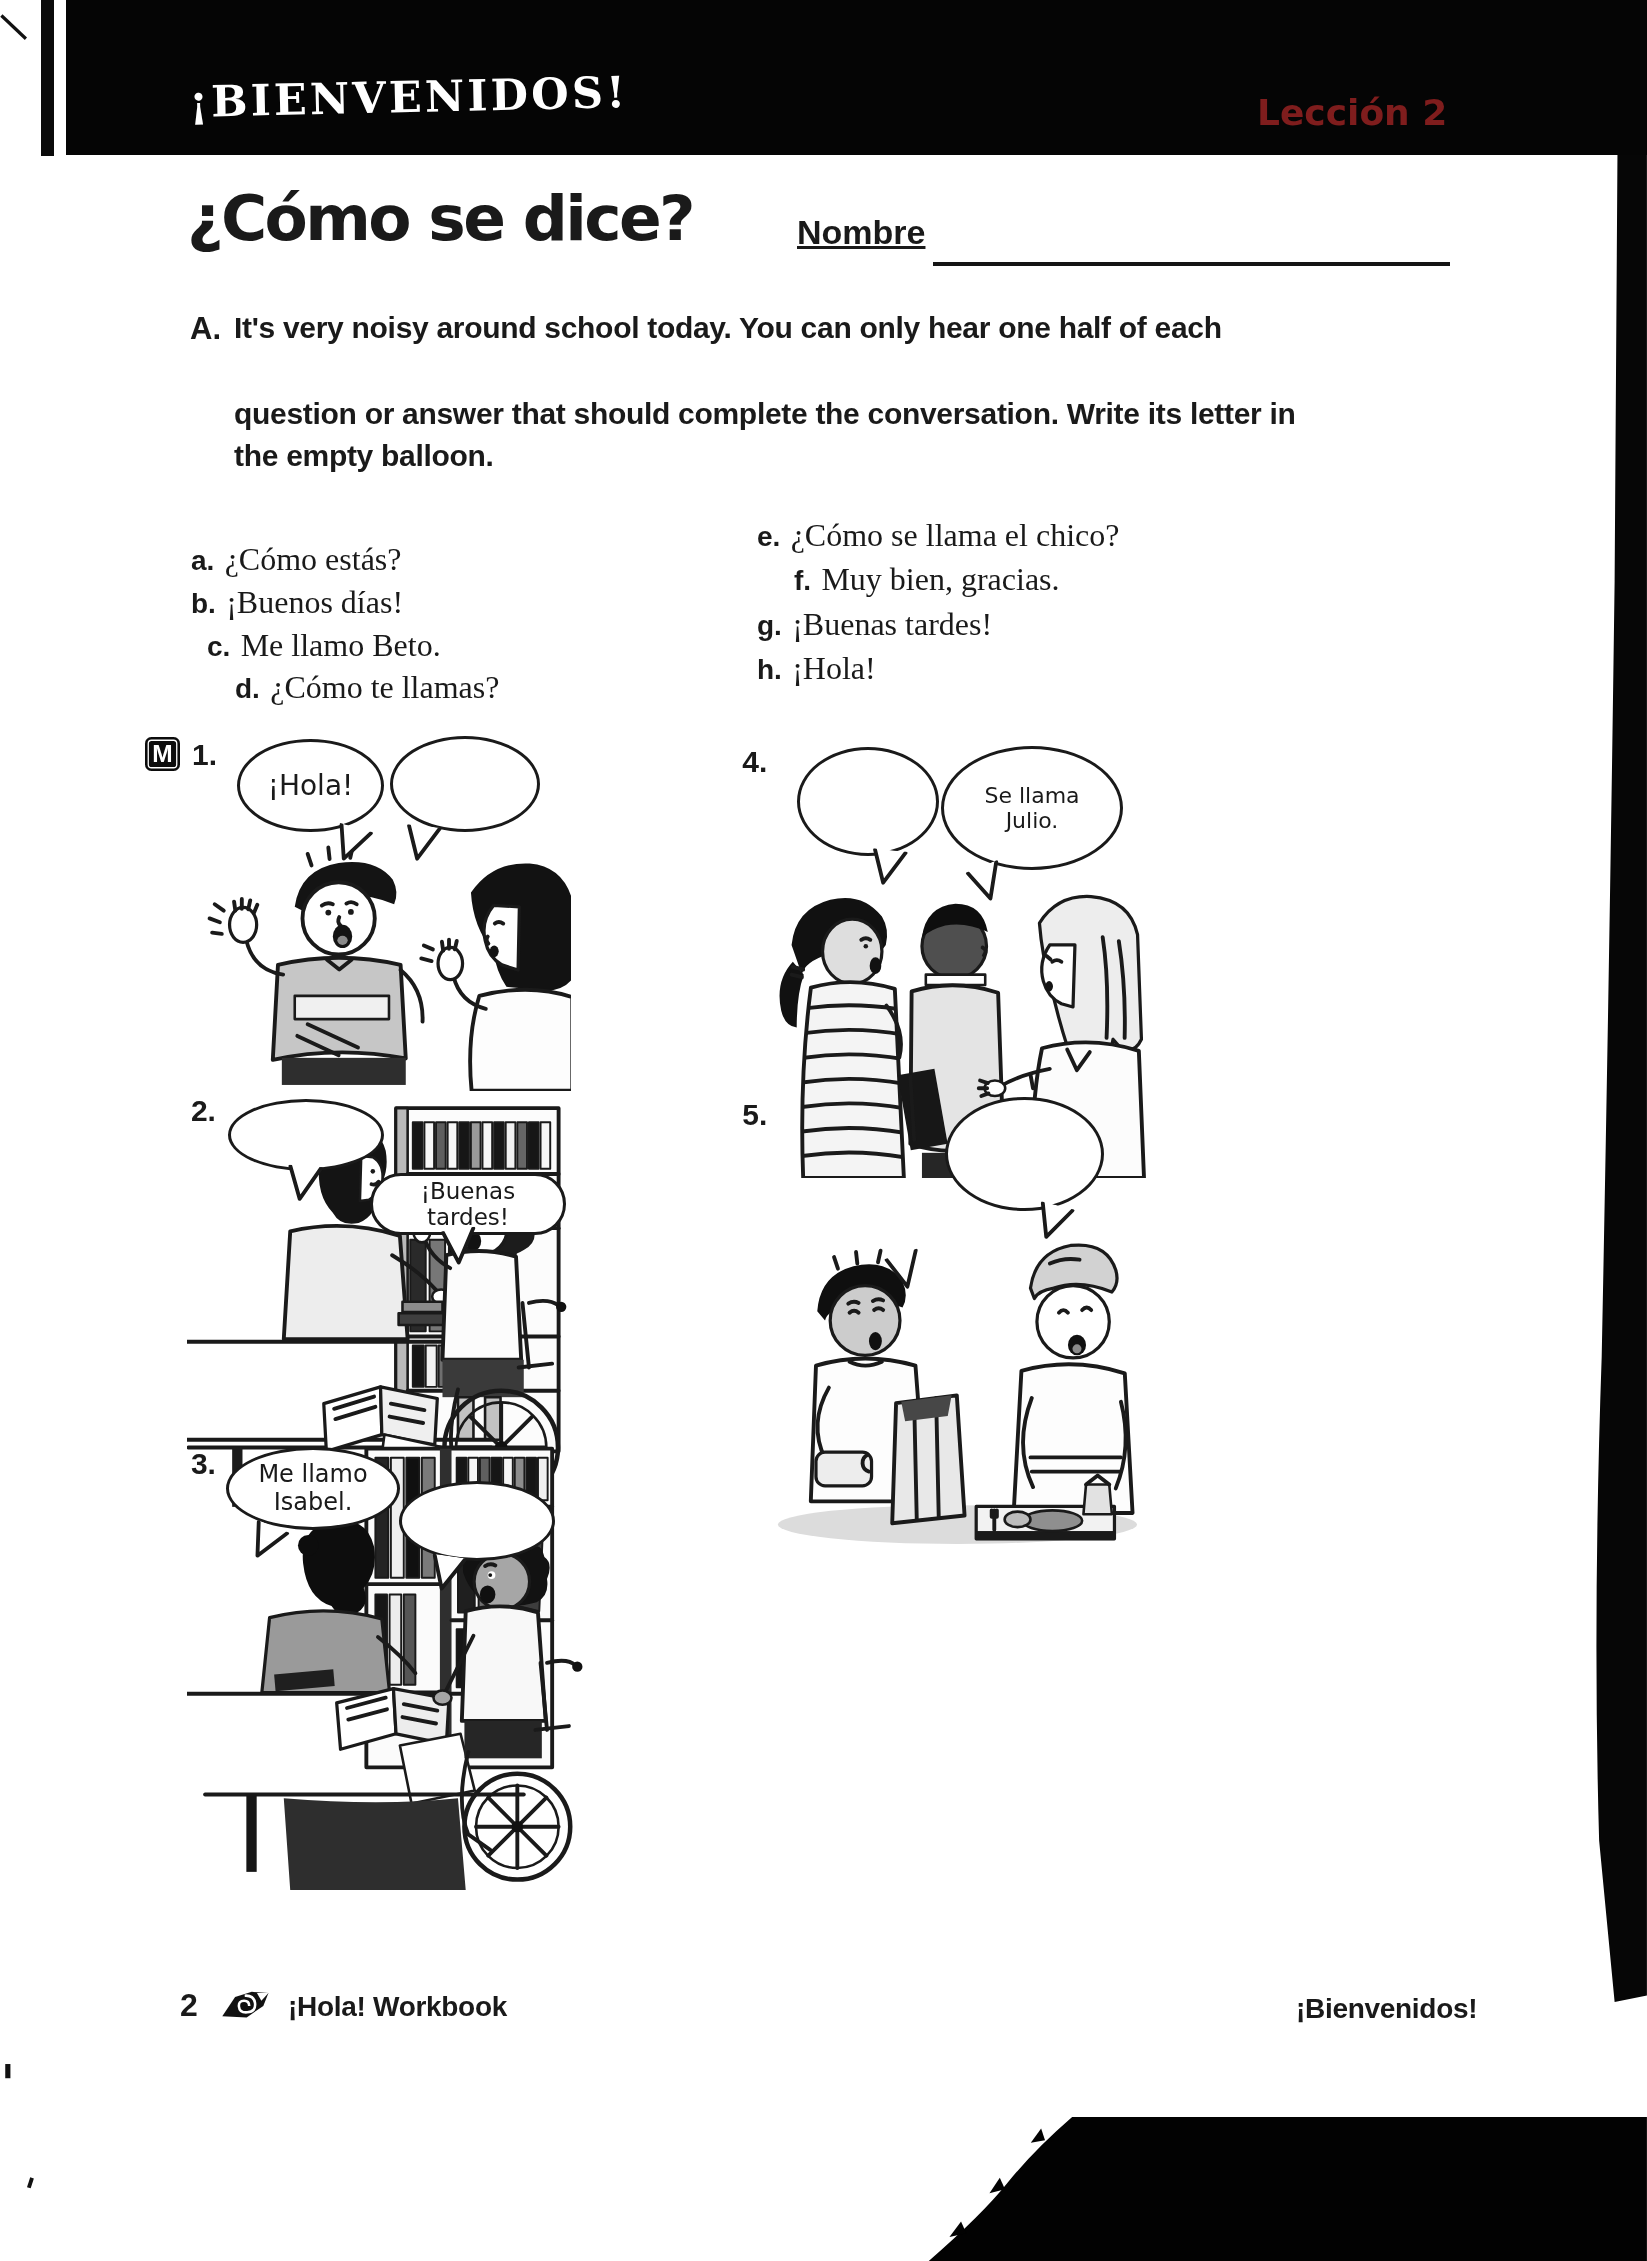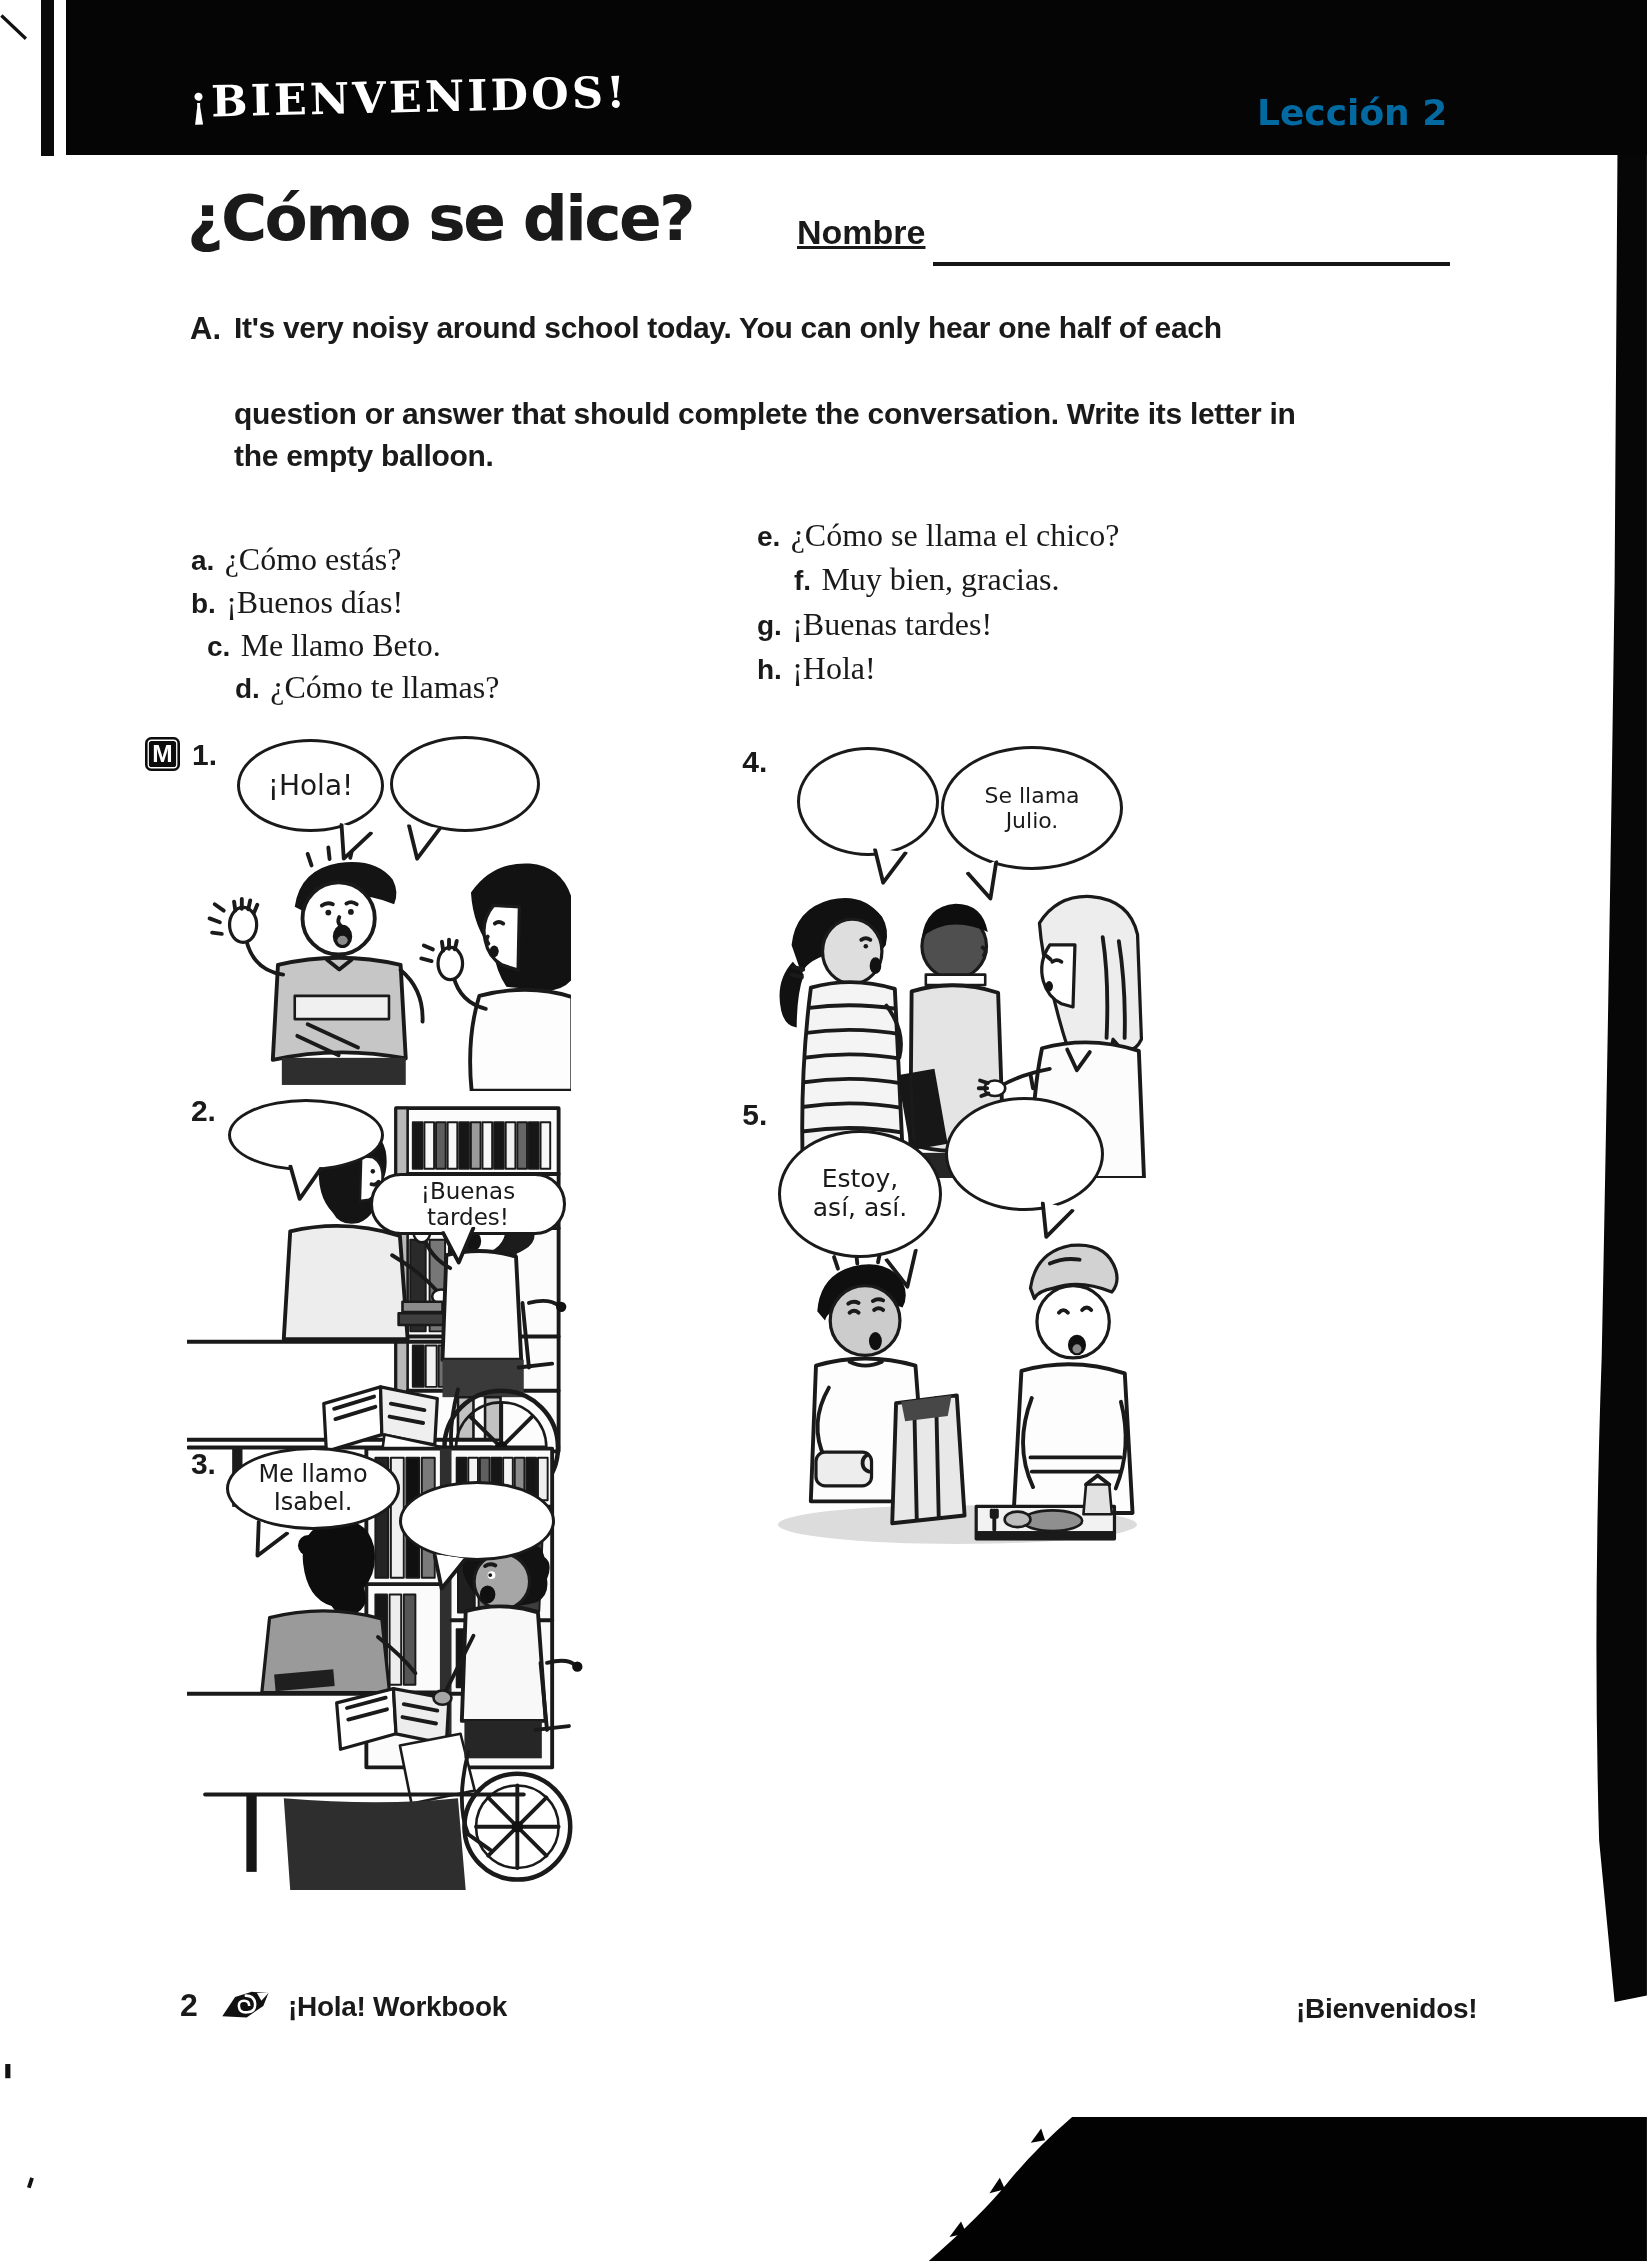--- a/index.html
+++ b/index.html
@@ -6,21 +6,21 @@
   .page{position:relative;width:1647px;height:2261px;background:#ffffff;overflow:hidden;
         font-family:"Liberation Sans",sans-serif;color:#1a1a1a;}
   .abs{position:absolute;}
   
   .header-bar{position:absolute;left:66px;top:0;width:1581px;height:155px;background:#050505;}
   .spine-line{position:absolute;left:41px;top:0;width:13px;height:156px;background:#0a0a0a;}
   .artifact-overlay{position:absolute;left:0;top:0;pointer-events:none;}
   
   .banner{position:absolute;left:189px;top:72px;font-family:"DejaVu Serif",serif;font-weight:bold;
           font-size:43px;letter-spacing:3.2px;color:#ffffff;transform:rotate(-1.3deg);}
-  .lesson{position:absolute;left:1257px;top:92px;font-weight:bold;font-size:36px;color:#0369a1;
+  .lesson{position:absolute;left:1257px;top:92px;font-weight:bold;font-size:36px;color:#7f1d1d;
           font-family:"DejaVu Sans",sans-serif;}
   
   .title{position:absolute;left:187px;top:182px;font-family:"DejaVu Sans",sans-serif;
          font-weight:800;font-size:63px;letter-spacing:-2.6px;}
   .name-label{position:absolute;left:797px;top:213px;font-weight:bold;font-size:34px;text-decoration:underline;}
   .name-line{position:absolute;left:933px;top:262px;width:517px;height:3.9px;background:#151515;}
   
   .instr-label{position:absolute;left:190px;top:311px;font-weight:bold;font-size:31px;}
   .instr-line{position:absolute;left:234px;font-weight:bold;font-size:30px;letter-spacing:-0.3px;
               white-space:nowrap;}
@@ -315,22 +315,20 @@
         <circle cx="580" cy="342" r="8" fill="#111"></circle>
         <path class="s" d="M514,436 L566,430" stroke-width="6"></path>
         <path class="s" d="M420,470 Q398,556 420,602 L458,628" stroke-width="6"></path>
         <path class="s" d="M436,636 L492,646" stroke-width="7"></path>
       </g>
     </svg>
   </div>
 
   <div class="item" style="left:741px;top:1093px;width:420px;height:460px;">
     <div class="item-number" style="left:1.3px;top:5.2px;">5.</div>
-    <div class="balloon" style="left:37px;top:37px;width:164px;height:128px;font-size:25px;">Estoy,
-así, así.</div>
     <svg class="tail" style="left:145px;top:160px;transform:rotate(-18deg);" width="41" height="37" viewBox="0 0 64 58">
       <polygon points="8,0 56,0 26,52" fill="#fff"></polygon>
         <polyline points="8,2 26,52 56,2" fill="none" stroke="#1a1a1a" stroke-width="6" stroke-linejoin="round" stroke-linecap="round"></polyline>
     </svg>
     <div class="balloon" style="left:204px;top:3.9px;width:159px;height:114px;font-size:26px;"></div>
     <svg class="tail" style="left:292px;top:112px;transform:rotate(14deg);" width="41" height="37" viewBox="0 0 64 58">
       <polygon points="8,0 56,0 26,52" fill="#fff"></polygon>
         <polyline points="8,2 26,52 56,2" fill="none" stroke="#1a1a1a" stroke-width="6" stroke-linejoin="round" stroke-linecap="round"></polyline>
     </svg>
     <svg class="ill" style="left:0;top:0;" width="420" height="460" viewBox="0 0 650 712">

